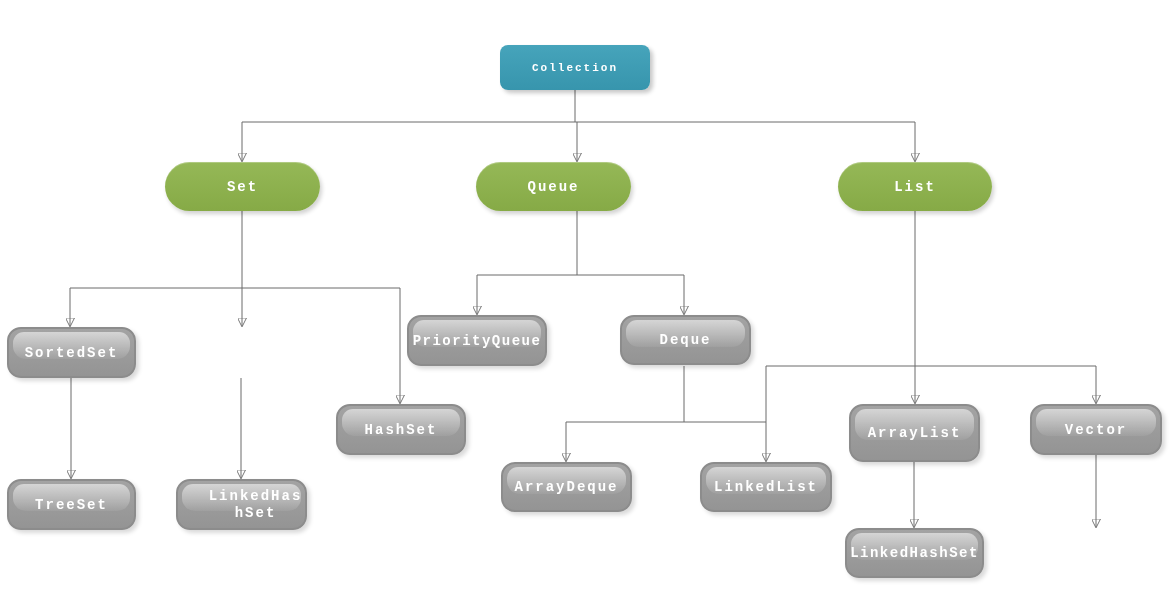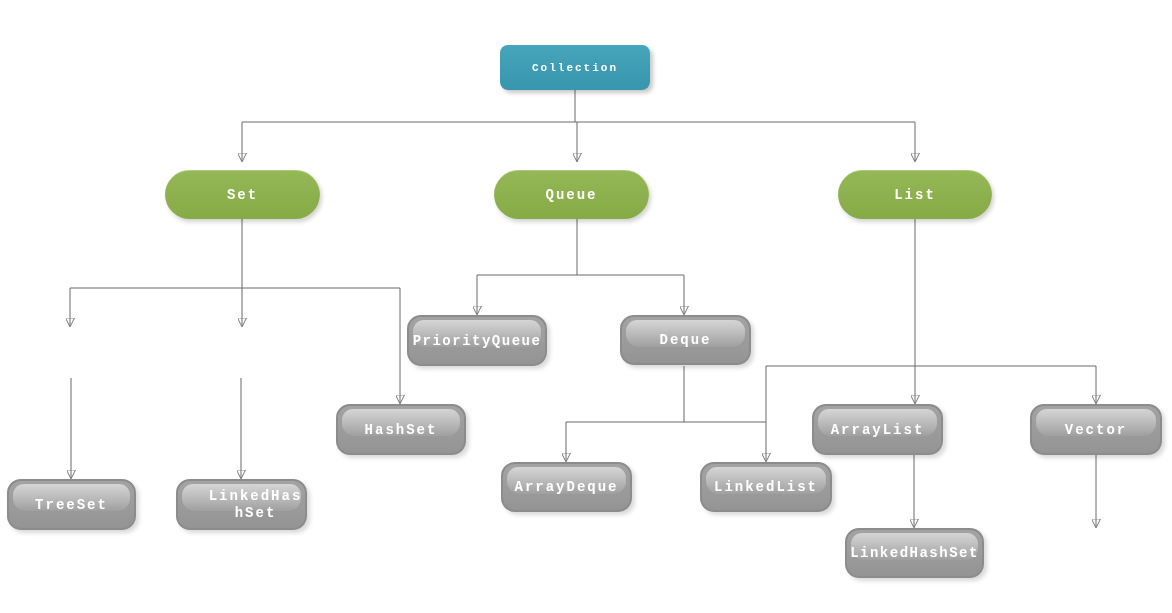--- a/index.html
+++ b/index.html
@@ -34,21 +34,20 @@
     border-radius: 8px;
     font-size: 11px;
     box-shadow: 3px 3px 4px rgba(0,0,0,0.22);
   }
 
   
   .pill {
     background: linear-gradient(to bottom, #95b857, #86aa46);
     border-radius: 25px;
     box-shadow: 2px 3px 4px rgba(0,0,0,0.18), inset 0 1px 0 rgba(255,255,255,0.25);
-    margin-top: 8px;
   }
 
   
   .gray {
     background: linear-gradient(to bottom, #a3a3a3, #949494);
     border: 2px solid #8c8c8c;
     border-radius: 14px;
     box-shadow: 3px 3px 4px rgba(0,0,0,0.15);
   }
   .gray::before {
@@ -108,27 +107,30 @@
     <path d="M1096,455 L1096,527" marker-end="url(#arrow)"></path>
   </svg>
 
   <div class="node root" style="left:500px;top:45px;width:150px;height:45px">
     <span class="lbl">Collection</span>
   </div>
 
   <div class="node pill" style="left:165px;top:162px;width:155px;height:49px">
     <span class="lbl">Set</span>
   </div>
-  <div class="node pill" style="left:494px;top:162px;width:155px;height:49px">
+  <div class="node pill" style="left:476px;top:162px;width:155px;height:49px">
     <span class="lbl">Queue</span>
   </div>
   <div class="node pill" style="left:838px;top:162px;width:154px;height:49px">
     <span class="lbl">List</span>
   </div>
 
+  <div class="node gray" style="left:7px;top:327px;width:129px;height:51px">
+    <span class="lbl">SortedSet</span>
+  </div>
   <div class="node gray" style="left:407px;top:315px;width:140px;height:51px;letter-spacing:1.5px">
     <span class="lbl">PriorityQueue</span>
   </div>
   <div class="node gray" style="left:620px;top:315px;width:131px;height:50px">
     <span class="lbl">Deque</span>
   </div>
   <div class="node gray" style="left:336px;top:404px;width:130px;height:51px">
     <span class="lbl">HashSet</span>
   </div>
   <div class="node gray" style="left:7px;top:479px;width:129px;height:51px">
@@ -136,21 +138,21 @@
   </div>
   <div class="node gray wrap" style="left:176px;top:479px;width:131px;height:51px">
     <span class="lbl">LinkedHashSet</span>
   </div>
   <div class="node gray" style="left:700px;top:462px;width:132px;height:50px">
     <span class="lbl">LinkedList</span>
   </div>
   <div class="node gray" style="left:501px;top:462px;width:131px;height:50px">
     <span class="lbl">ArrayDeque</span>
   </div>
-  <div class="node gray" style="left:812px;top:404px;width:131px;height:51px">
+  <div class="node gray" style="left:849px;top:404px;width:131px;height:58px">
     <span class="lbl">ArrayList</span>
   </div>
   <div class="node gray" style="left:1030px;top:404px;width:132px;height:51px">
     <span class="lbl">Vector</span>
   </div>
   <div class="node gray" style="left:845px;top:528px;width:139px;height:50px;letter-spacing:1.5px">
     <span class="lbl">LinkedHashSet</span>
   </div>
 
 </div>

